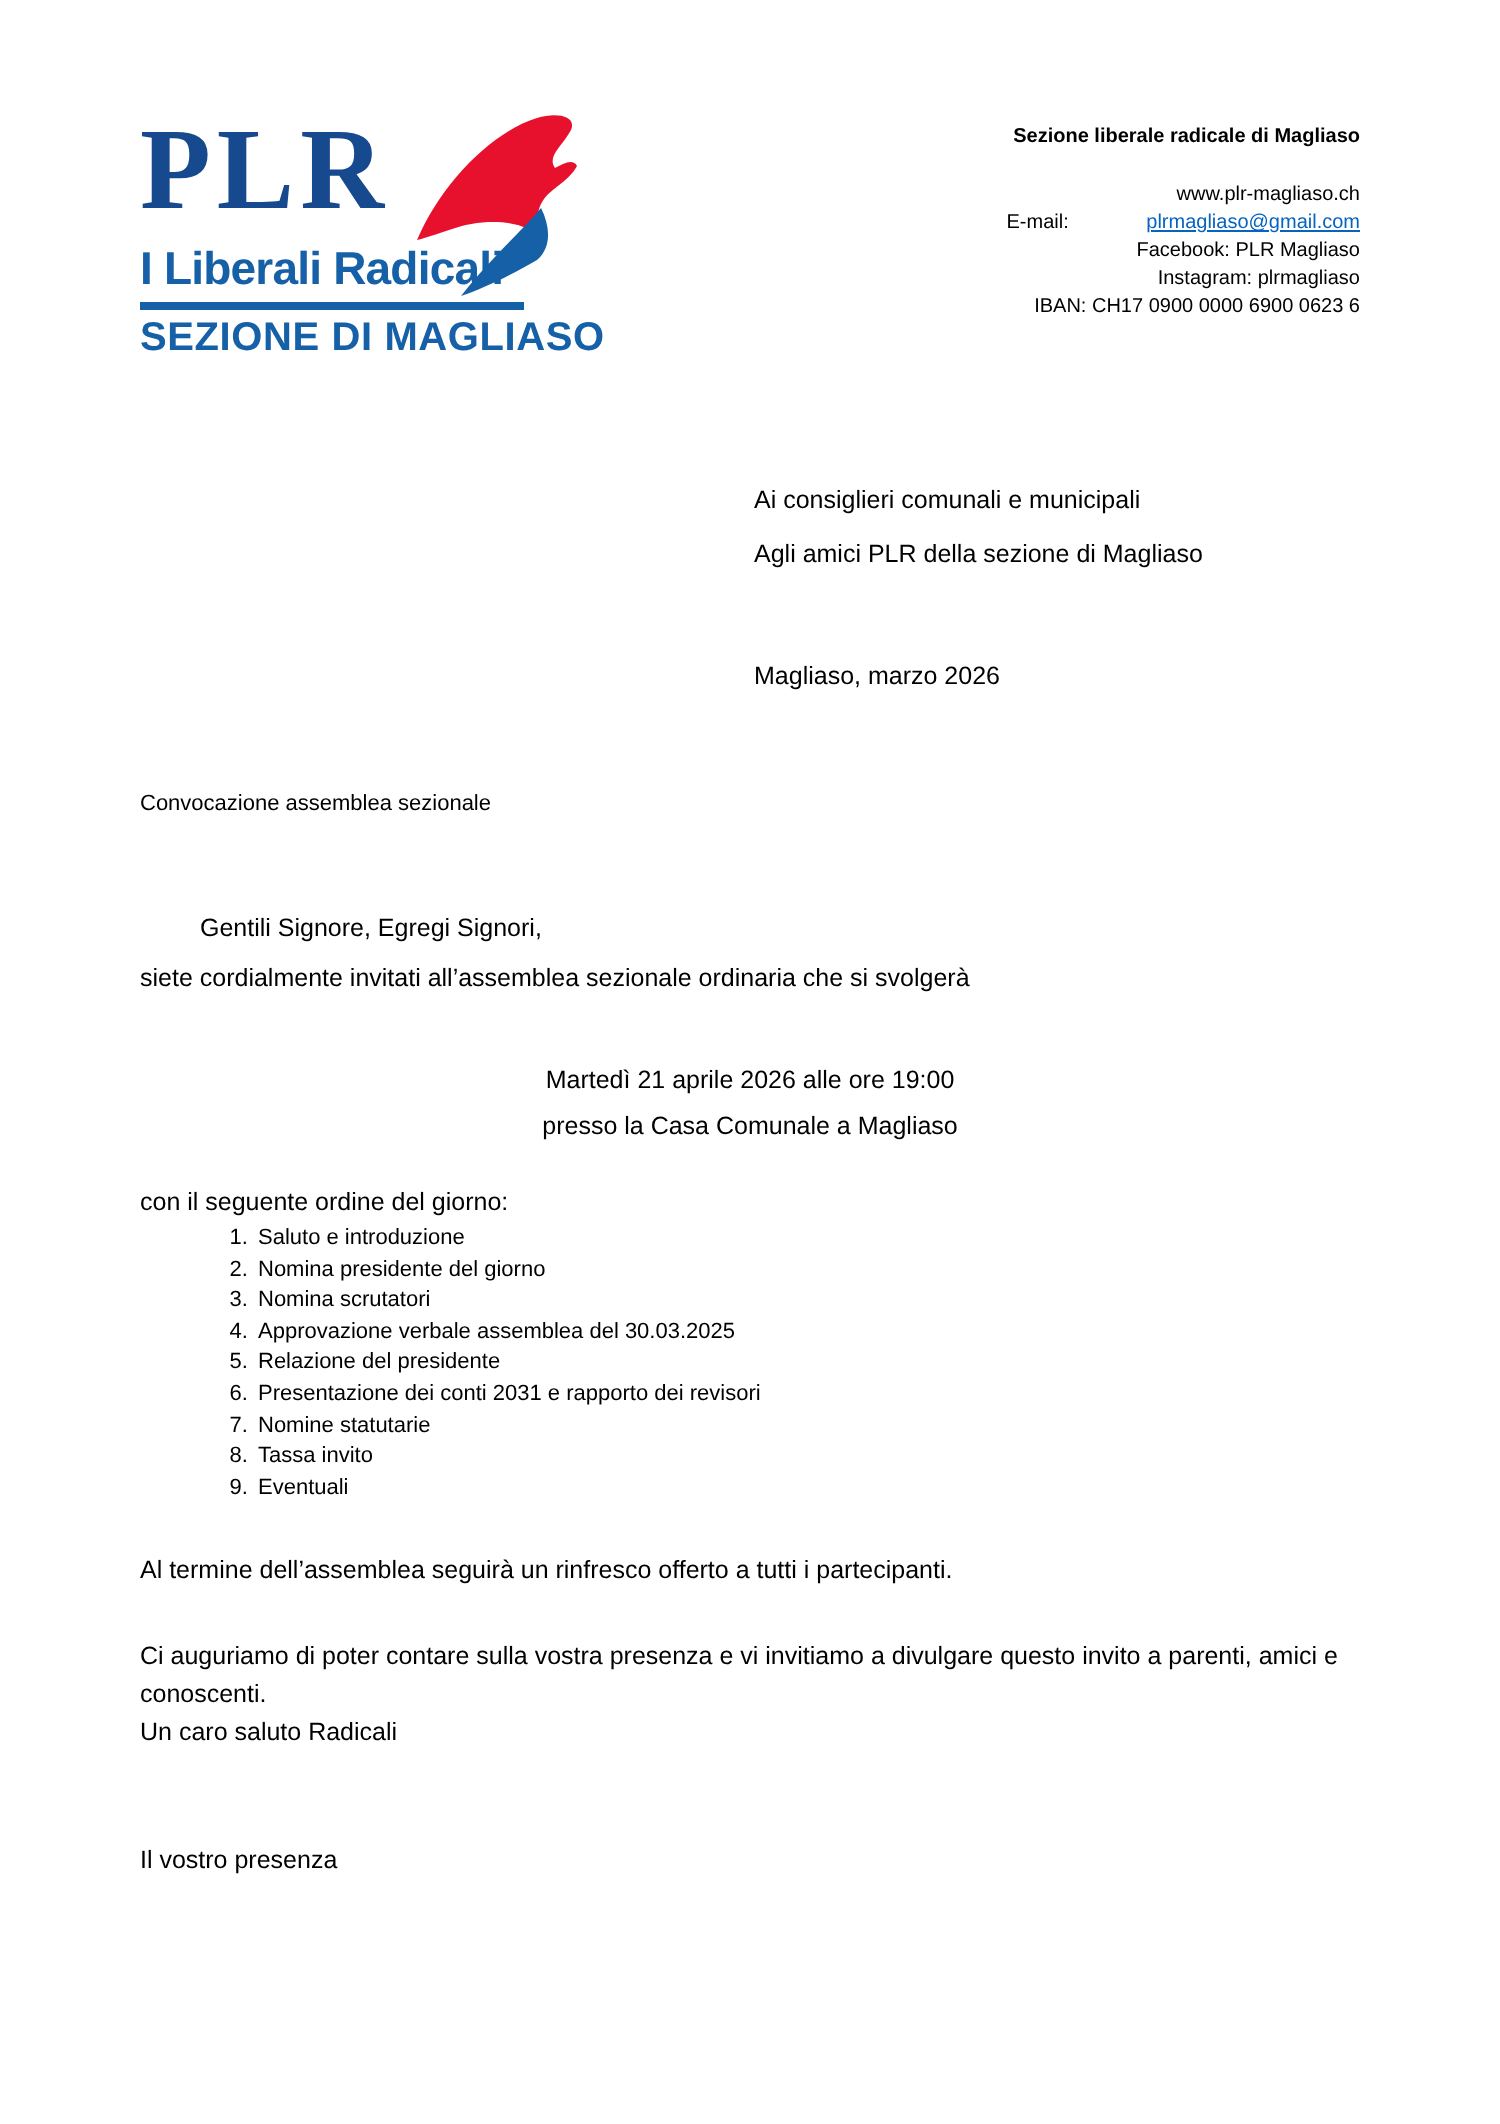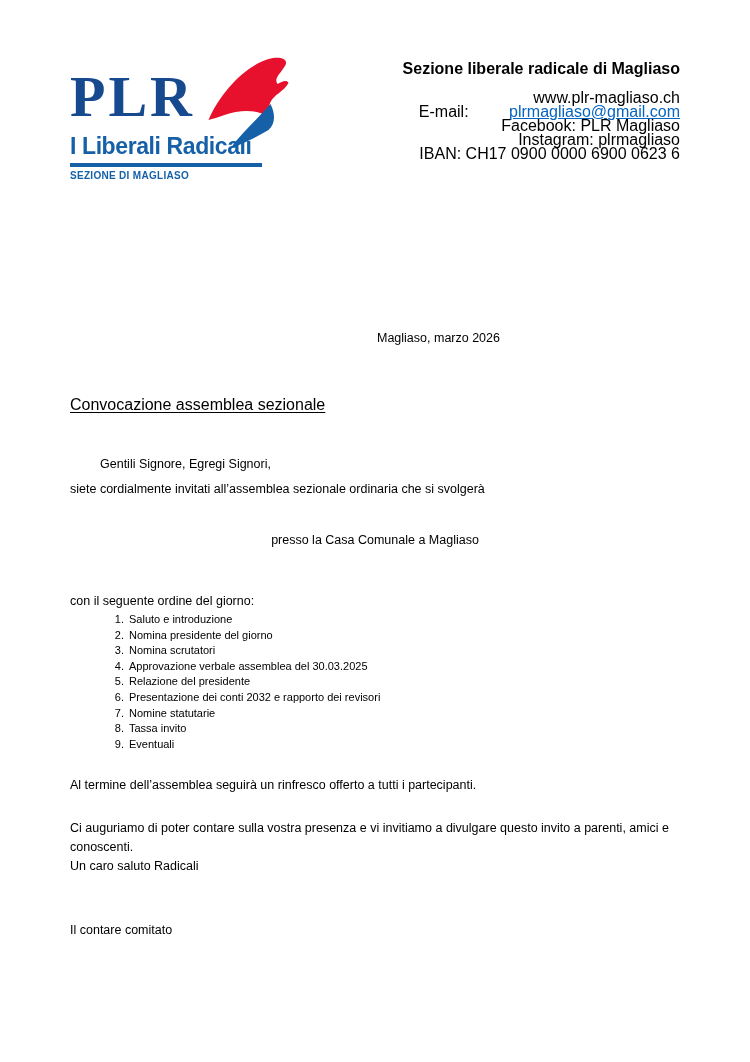--- a/index.html
+++ b/index.html
@@ -25,59 +25,58 @@
     top: 56px;
     width: 230px;
   }
   .logo-wordmark {
     font-family: "Liberation Serif", serif;
     font-weight: 700;
     font-size: 58px;
     line-height: 1.0;
     letter-spacing: 3px;
     color: #17498f;
-    margin-top: 12px;
   }
   .logo-sub {
     margin-top: 7px;
     font-weight: 700;
     font-size: 23px;
     letter-spacing: -0.4px;
     color: #1660a8;
     white-space: nowrap;
   }
   .logo-rule {
     margin-top: 3px;
     width: 192px;
     height: 3.5px;
     background: #1660a8;
   }
   .logo-section {
     margin-top: 3px;
     font-weight: 700;
-    font-size: 10px;
+    font-size: 20px;
     letter-spacing: 0.3px;
     color: #1660a8;
     white-space: nowrap;
   }
   .flame {
     position: absolute;
     left: 128px;
     top: -4px;
     width: 95px;
     height: 100px;
   }
 
   
   .contact {
     position: absolute;
     right: 70px;
     top: 62px;
     text-align: right;
-    font-size: 16px;
+    font-size: 10px;
     line-height: 14px;
   }
   .contact-org {
     font-weight: 700;
     margin-bottom: 15px;
   }
   .email-link {
     color: #0563c1;
     text-decoration: underline;
     cursor: pointer;
@@ -93,22 +92,21 @@
   }
   .dateline {
     position: absolute;
     left: 377px;
     top: 331px;
   }
   .title {
     position: absolute;
     left: 70px;
     top: 396px;
-    font-size: 16px;
-    text-decoration: underline;
+    font-size: 11px;
     text-underline-offset: 2px;
   }
   .greeting {
     position: absolute;
     left: 70px;
     top: 457px;
     margin-left: 30px;
   }
   .intro {
     position: absolute;
@@ -168,43 +166,48 @@
 
   <div class="contact">
     <div class="contact-org">Sezione liberale radicale di Magliaso</div>
     <div>www.plr-magliaso.ch</div>
     <div><span>E-mail: </span><a class="email-link" href="#">plrmagliaso@gmail.com</a></div>
     <div>Facebook: PLR Magliaso</div>
     <div>Instagram: plrmagliaso</div>
     <div>IBAN: CH17 0900 0000 6900 0623 6</div>
   </div>
 
+  <div class="recipients">
+    <div>Ai consiglieri comunali e municipali</div>
+    <div>Agli amici PLR della sezione di Magliaso</div>
+  </div>
 
   <div class="dateline">Magliaso, marzo 2026</div>
 
   <div class="title">Convocazione assemblea sezionale</div>
 
   <div class="greeting">Gentili Signore, Egregi Signori,</div>
   <div class="intro">siete cordialmente invitati all’assemblea sezionale ordinaria che si svolgerà</div>
 
   <div class="event">
+    <div>Martedì 21 aprile 2026 alle ore 19:00</div>
     <div>presso la Casa Comunale a Magliaso</div>
   </div>
 
   <div class="agenda-label">con il seguente ordine del giorno:</div>
   <ol class="agenda">
     <li>Saluto e introduzione</li>
     <li>Nomina presidente del giorno</li>
     <li>Nomina scrutatori</li>
     <li>Approvazione verbale assemblea del 30.03.2025</li>
     <li>Relazione del presidente</li>
-    <li>Presentazione dei conti 2032 e rapporto dei revisori</li>
+    <li>Presentazione dei conti 2031 e rapporto dei revisori</li>
     <li>Nomine statutarie</li>
     <li>Tassa invito</li>
     <li>Eventuali</li>
   </ol>
 
   <div class="para para-refreshment">Al termine dell’assemblea seguirà un rinfresco offerto a tutti i partecipanti.</div>
   <div class="para para-invite">Ci auguriamo di poter contare sulla vostra presenza e vi invitiamo a divulgare questo invito a parenti, amici e conoscenti.</div>
   <div class="salute">Un caro saluto Radicali</div>
-  <div class="signature">Il contare comitato</div>
+  <div class="signature">Il vostro presenza</div>
 
 </div>
 
 </body></html>

